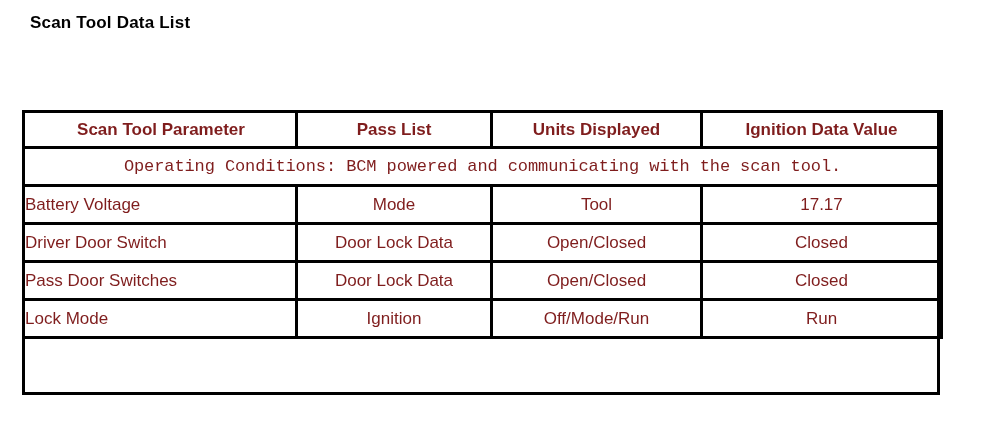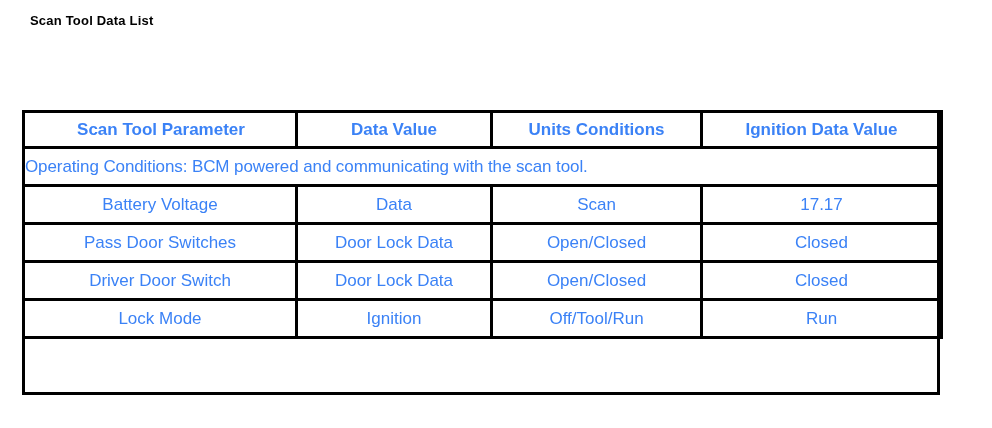--- a/index.html
+++ b/index.html
@@ -12,21 +12,21 @@
     height: 428px;
     overflow: hidden;
     font-family: "Liberation Sans", sans-serif;
     color: #000000;
     position: relative;
   }
   #page-title {
     position: absolute;
     left: 30px;
     top: 13px;
-    font-size: 13px;
+    font-size: 17px;
     font-weight: bold;
     letter-spacing: 0.2px;
     white-space: nowrap;
   }
   #data-table {
     position: absolute;
     left: 22px;
     top: 110px;
     width: 918px;
     border-collapse: collapse;
@@ -37,49 +37,50 @@
   #data-table col.c2 { width: 195px; }
   #data-table col.c3 { width: 210px; }
   #data-table col.c4 { width: 240px; }
 
   #data-table td,
   #data-table th {
     border: 3px solid #000000;
     padding: 0;
     font-size: 17px;
     font-weight: normal;
-    color: #3b82f6;
+    color: #7f1d1d;
     background: #ffffff;
     height: 35px;
     line-height: 35px;
     vertical-align: middle;
     overflow: hidden;
     white-space: nowrap;
   }
   #data-table thead th {
     font-weight: bold;
     text-align: center;
     height: 33px;
     line-height: 33px;
     border: 3px solid #000000;
     box-shadow: inset 0 0 0 2px #ffffff;
   }
   #data-table thead th.first-head {
     padding-left: 2px;
   }
   tr.conditions-row td {
     font-weight: bold;
-    text-align: left;
+    text-align: center;
     padding-left: 6px;
     height: 33px;
     line-height: 33px;
     letter-spacing: -0.1px;
+    font-family: Liberation Mono, monospace;
   }
   td.param-cell {
-    text-align: center;
+    text-align: left;
     padding-left: 6px;
   }
   td.center-cell {
     text-align: center;
   }
   
   #table-frame {
     position: absolute;
     left: 22px;
     top: 110px;
@@ -98,54 +99,54 @@
 <table id="data-table">
   <colgroup>
     <col class="c1">
       <col class="c2">
       <col class="c3">
       <col class="c4">
   </colgroup>
   <thead>
     <tr>
       <th class="first-head">Scan Tool Parameter</th>
-      <th>Data Value</th>
-      <th>Units Conditions</th>
+      <th>Pass List</th>
+      <th>Units Displayed</th>
       <th>Ignition Data Value</th>
     </tr>
   </thead>
   <tbody>
     <tr class="conditions-row">
       <td colspan="4">Operating Conditions: BCM powered and communicating with the scan tool.</td>
     </tr>
 
     <tr>
       <td class="param-cell">Battery Voltage</td>
-      <td class="center-cell">Data</td>
-      <td class="center-cell">Scan</td>
+      <td class="center-cell">Mode</td>
+      <td class="center-cell">Tool</td>
       <td class="center-cell">17.17</td>
+    </tr>
+
+    <tr>
+      <td class="param-cell">Driver Door Switch</td>
+      <td class="center-cell">Door Lock Data</td>
+      <td class="center-cell">Open/Closed</td>
+      <td class="center-cell">Closed</td>
     </tr>
 
     <tr>
       <td class="param-cell">Pass Door Switches</td>
       <td class="center-cell">Door Lock Data</td>
       <td class="center-cell">Open/Closed</td>
       <td class="center-cell">Closed</td>
     </tr>
 
-    <tr>
-      <td class="param-cell">Driver Door Switch</td>
-      <td class="center-cell">Door Lock Data</td>
-      <td class="center-cell">Open/Closed</td>
-      <td class="center-cell">Closed</td>
-    </tr>
-
 
     <tr>
       <td class="param-cell">Lock Mode</td>
       <td class="center-cell">Ignition</td>
-      <td class="center-cell">Off/Tool/Run</td>
+      <td class="center-cell">Off/Mode/Run</td>
       <td class="center-cell">Run</td>
     </tr>
   </tbody>
 </table>
 
 <div id="table-frame"></div>
 
 </body></html>

